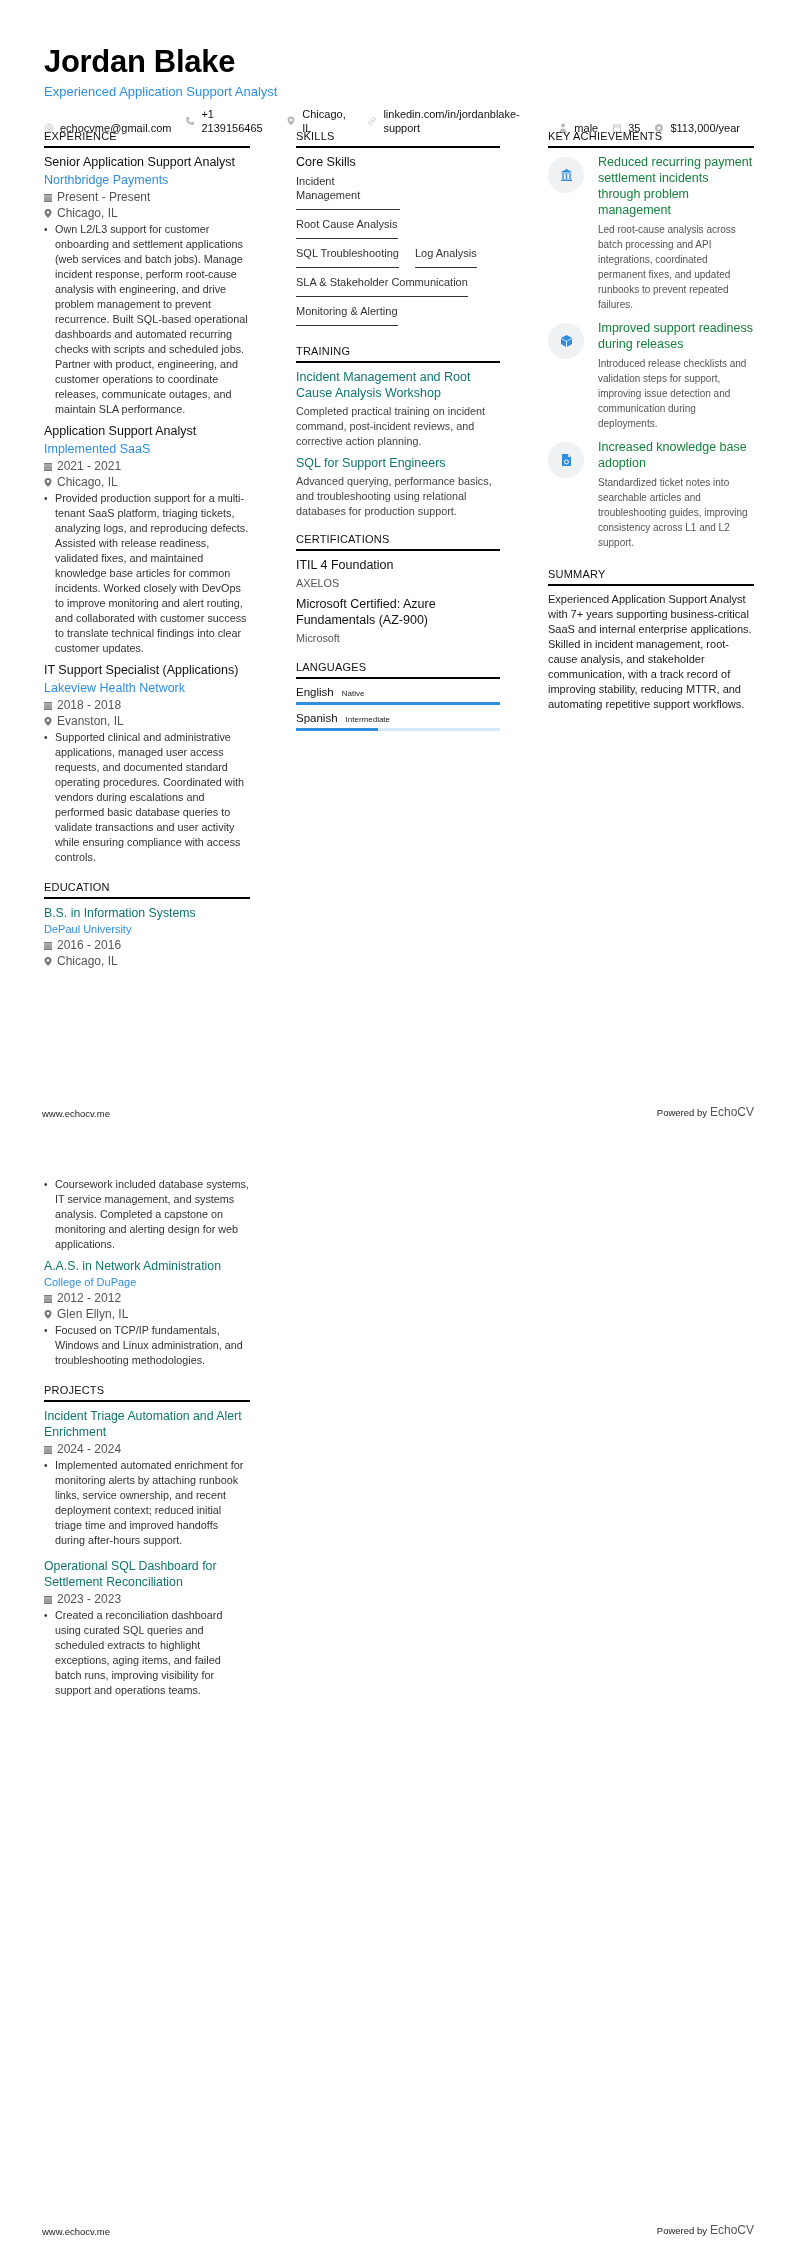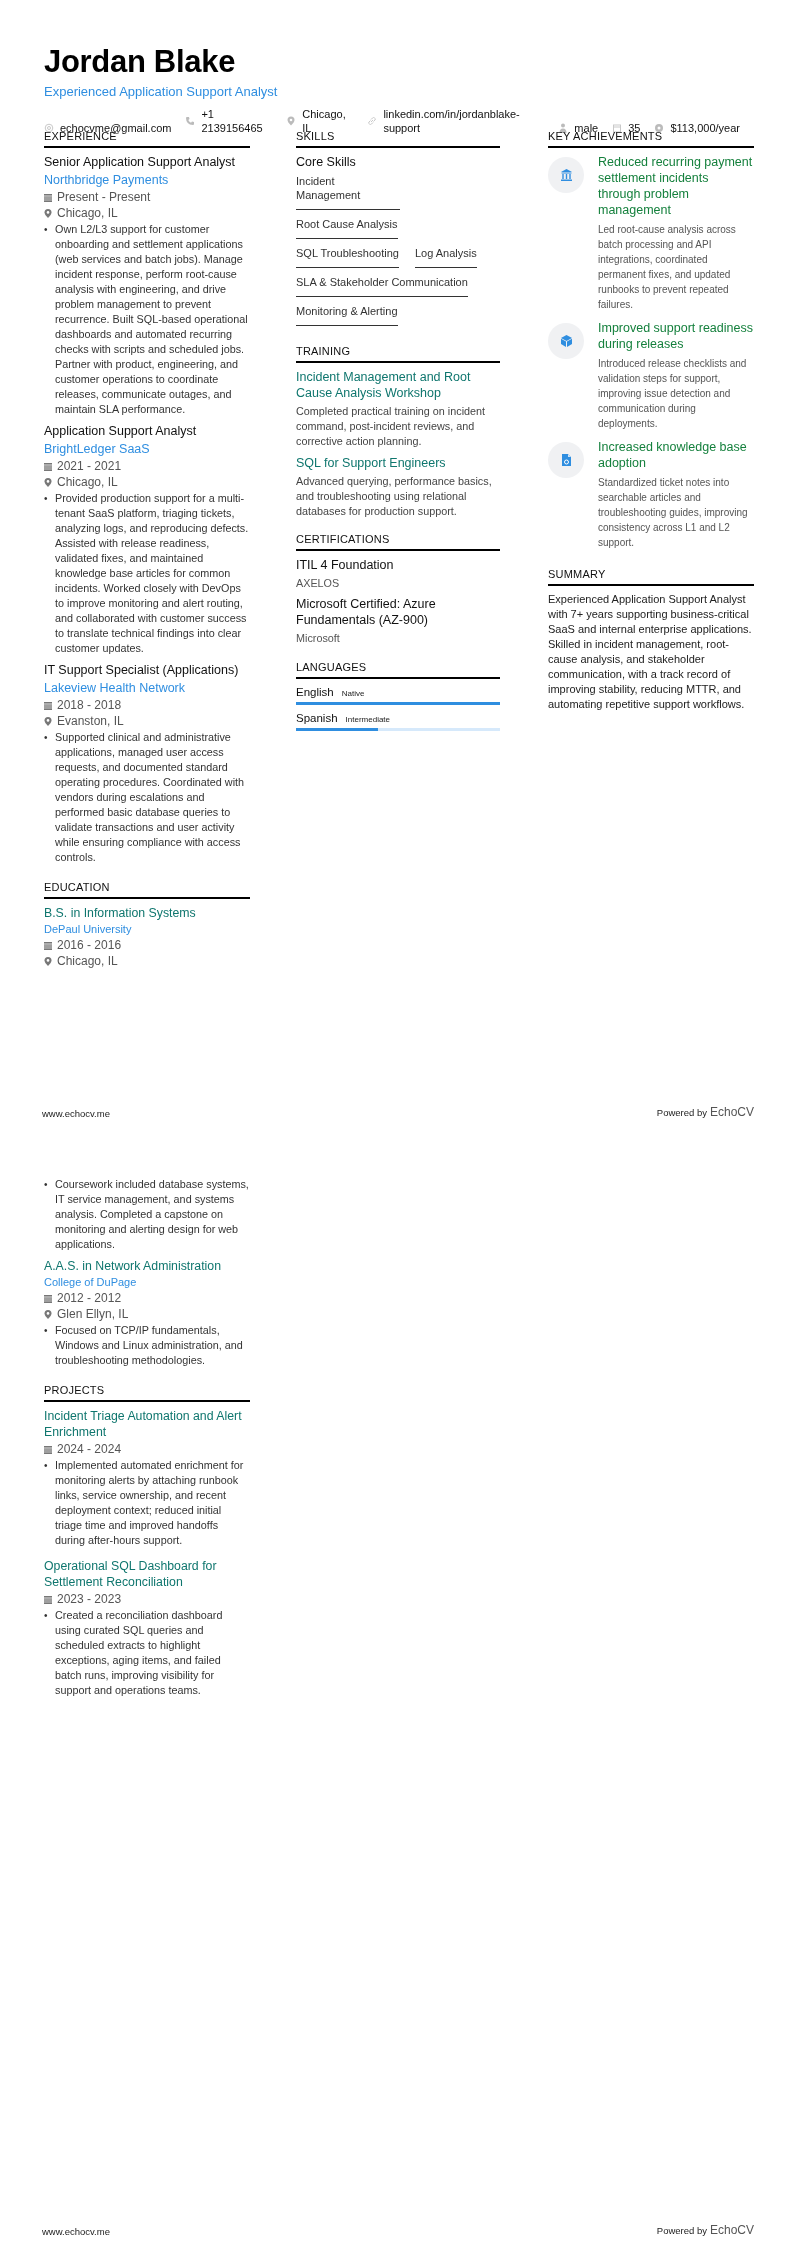--- a/index.html
+++ b/index.html
@@ -165,21 +165,21 @@
         <span>Chicago, IL</span>
       </div>
       <div class="bullet">
           <span class="dot">•</span>
           <span>Own L2/L3 support for customer onboarding and settlement applications (web services and batch jobs). Manage incident response, perform root-cause analysis with engineering, and drive problem management to prevent recurrence. Built SQL-based operational dashboards and automated recurring checks with scripts and scheduled jobs. Partner with product, engineering, and customer operations to coordinate releases, communicate outages, and maintain SLA performance.</span>
         </div>
     </div>
 
     <div class="job">
       <div class="job-title">Application Support Analyst</div>
-      <div class="company">BrightLedger SaaS</div>
+      <div class="company">Implemented SaaS</div>
       <div class="meta">
         <svg viewBox="0 0 8 9">
             <rect x="0" y="1" width="8" height="8" fill="#777"></rect>
             <line x1="0" y1="3" x2="8" y2="3" stroke="#fff" stroke-width="0.8"></line>
             <line x1="0" y1="5" x2="8" y2="5" stroke="#fff" stroke-width="0.6"></line>
             <line x1="0" y1="7" x2="8" y2="7" stroke="#fff" stroke-width="0.6"></line>
           </svg>
         <span>2021 - 2021</span>
       </div>
       <div class="meta">

